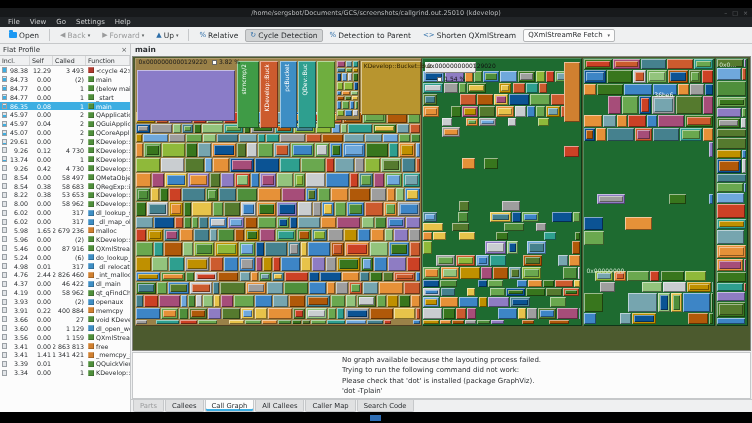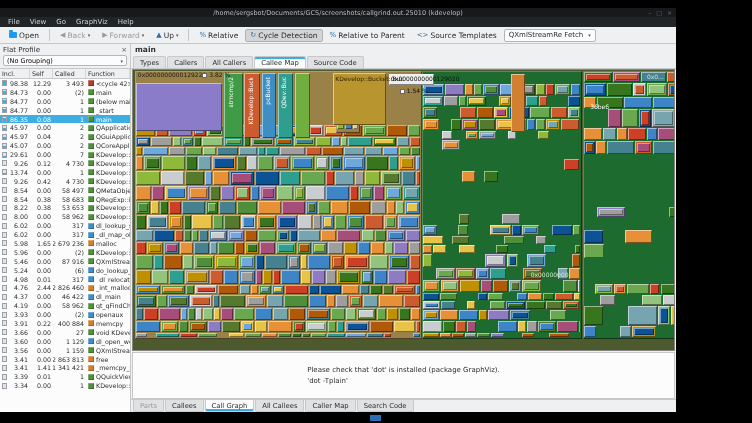--- a/index.html
+++ b/index.html
@@ -1,20 +1,20 @@
 <!DOCTYPE html>
 <html><head>
 <meta charset="utf-8">
 <style>
   * { margin:0; padding:0; box-sizing:border-box; }
   html,body { width:752px; height:423px; overflow:hidden; background:#000;
               font-family:"DejaVu Sans", sans-serif; }
   .screen { position:relative; width:752px; height:423px; background:#000; }
 
-  .window { position:absolute; top:8px; left:0; width:676px; height:404px;
+  .window { position:absolute; top:8px; left:0; width:752px; height:404px;
             display:flex; flex-direction:column; background:#eff0f1; }
 
   .titlebar { height:9px; background:#17191b; color:#b9bbbd; font-size:6.5px;
               display:flex; align-items:center; justify-content:center; position:relative; flex:none; }
   .win-btns { position:absolute; right:4px; top:0; height:100%; display:flex; gap:5px;
               align-items:center; color:#6a6d70; font-size:6px; }
   .menubar { height:10px; background:#222528; color:#cfd0d1; font-size:7px;
              display:flex; align-items:center; padding-left:3px; flex:none; }
   .menu-item { padding:0 5px; cursor:default; }
 
@@ -113,21 +113,21 @@
         <span>–</span>
         <span>□</span>
         <span>×</span>
       </span>
     </div>
 
     <div class="menubar" id="menubar">
         <span class="menu-item">File</span>
         <span class="menu-item">View</span>
         <span class="menu-item">Go</span>
-        <span class="menu-item">GraphViz</span>
+        <span class="menu-item">Settings</span>
         <span class="menu-item">Help</span>
       </div>
 
     <div class="toolbar">
       <div class="tbtn">
         <span class="folder-icon"></span>
         <span>Open</span>
       </div>
       <div class="tsep"></div>
       <div class="tbtn disabled">
@@ -149,44 +149,38 @@
       <div class="tbtn">
         <span class="ticon blue">%</span>
         <span>Relative</span>
       </div>
       <div class="tbtn checked">
         <span class="ticon blue">↻</span>
         <span>Cycle Detection</span>
       </div>
       <div class="tbtn">
         <span class="ticon blue">%</span>
-        <span>Relative to Parent</span>
+        <span>Detection to Parent</span>
       </div>
       <div class="tbtn">
         <span class="ticon blue">&lt;&gt;</span>
-        <span>Source Templates</span>
+        <span>Shorten QXmlStream</span>
       </div>
       <div class="combo">
         <span>QXmlStreamRe Fetch</span>
         <span class="caret">▾</span>
       </div>
     </div>
 
     <div class="content-row">
 
       <div class="dock">
         <div class="dock-title">
           <span>Flat Profile</span>
           <span class="dock-close">×</span>
-        </div>
-        <div class="grouping-row">
-          <div class="grouping-combo">
-            <span>(No Grouping)</span>
-            <span class="caret">▾</span>
-          </div>
         </div>
         <div class="table">
           <div class="thead">
             <div class="th c-incl">Incl.</div>
             <div class="th c-self">Self</div>
             <div class="th c-called">Called</div>
             <div class="th c-fn">Function</div>
           </div>
           <div class="tbody" id="flat-rows">
               <div class="tr">
@@ -608,27 +602,20 @@
                   <span class="fn-icon" style="background: rgb(79, 143, 59);"></span>
                   <span>KDevelop::Spl...</span>
                 </div>
               </div>
             </div>
         </div>
       </div>
 
       <div class="rp">
         <div class="fn-header">main</div>
-        <div class="tabbar" id="top-tabs">
-            <div class="tab">Types</div>
-            <div class="tab">Callers</div>
-            <div class="tab">All Callers</div>
-            <div class="tab active">Callee Map</div>
-            <div class="tab">Source Code</div>
-          </div>
         <div class="treemap" id="treemap">
             <div class="tm-region" style="left: 1.851px; top: 1.08px; width: 286.905px; height: 267.84px; background: rgb(154, 129, 72);">
               <div class="tmb" style="left: 1px; top: 53.884px; width: 19.3475px; height: 10.7861px; background: rgb(191, 144, 0);"></div>
               <div class="tmb" style="left: 21.3475px; top: 53.884px; width: 12.0001px; height: 10.7861px; background: rgb(204, 91, 46);"></div>
               <div class="tmb" style="left: 34.3476px; top: 53.884px; width: 23.2953px; height: 10.7861px; background: rgb(142, 124, 195);"></div>
               <div class="tmb" style="left: 58.6429px; top: 53.884px; width: 12.0383px; height: 10.7861px; background: rgb(204, 65, 37);">
                 <div class="tmb-child" style="background: rgb(111, 168, 220);"></div>
               </div>
               <div class="tmb" style="left: 71.6812px; top: 53.884px; width: 16.8997px; height: 10.7861px; background: rgb(147, 196, 125);">
                 <div class="tmb-child" style="background: rgb(56, 118, 29);"></div>
@@ -1539,20 +1526,22 @@
             </div>
             <div class="tm-label" style="left: 73.5%; top: 72%; color: rgb(207, 229, 207);">
               <span>0x00000000</span>
             </div>
             <div class="tm-label" style="left: 95%; top: 1.6%; color: rgb(207, 229, 207);">
               <span>0x0...</span>
             </div>
           </div>
         <div class="bottom-panel">
           <div class="graph-msg">
+            <div>No graph available because the layouting process failed.</div>
+            <div>Trying to run the following command did not work:</div>
             <div>Please check that 'dot' is installed (package GraphViz).</div>
             <div>'dot -Tplain'</div>
           </div>
         </div>
         <div class="tabbar bottom" id="bottom-tabs">
             <div class="tab disabled">Parts</div>
             <div class="tab">Callees</div>
             <div class="tab active">Call Graph</div>
             <div class="tab">All Callees</div>
             <div class="tab">Caller Map</div>

